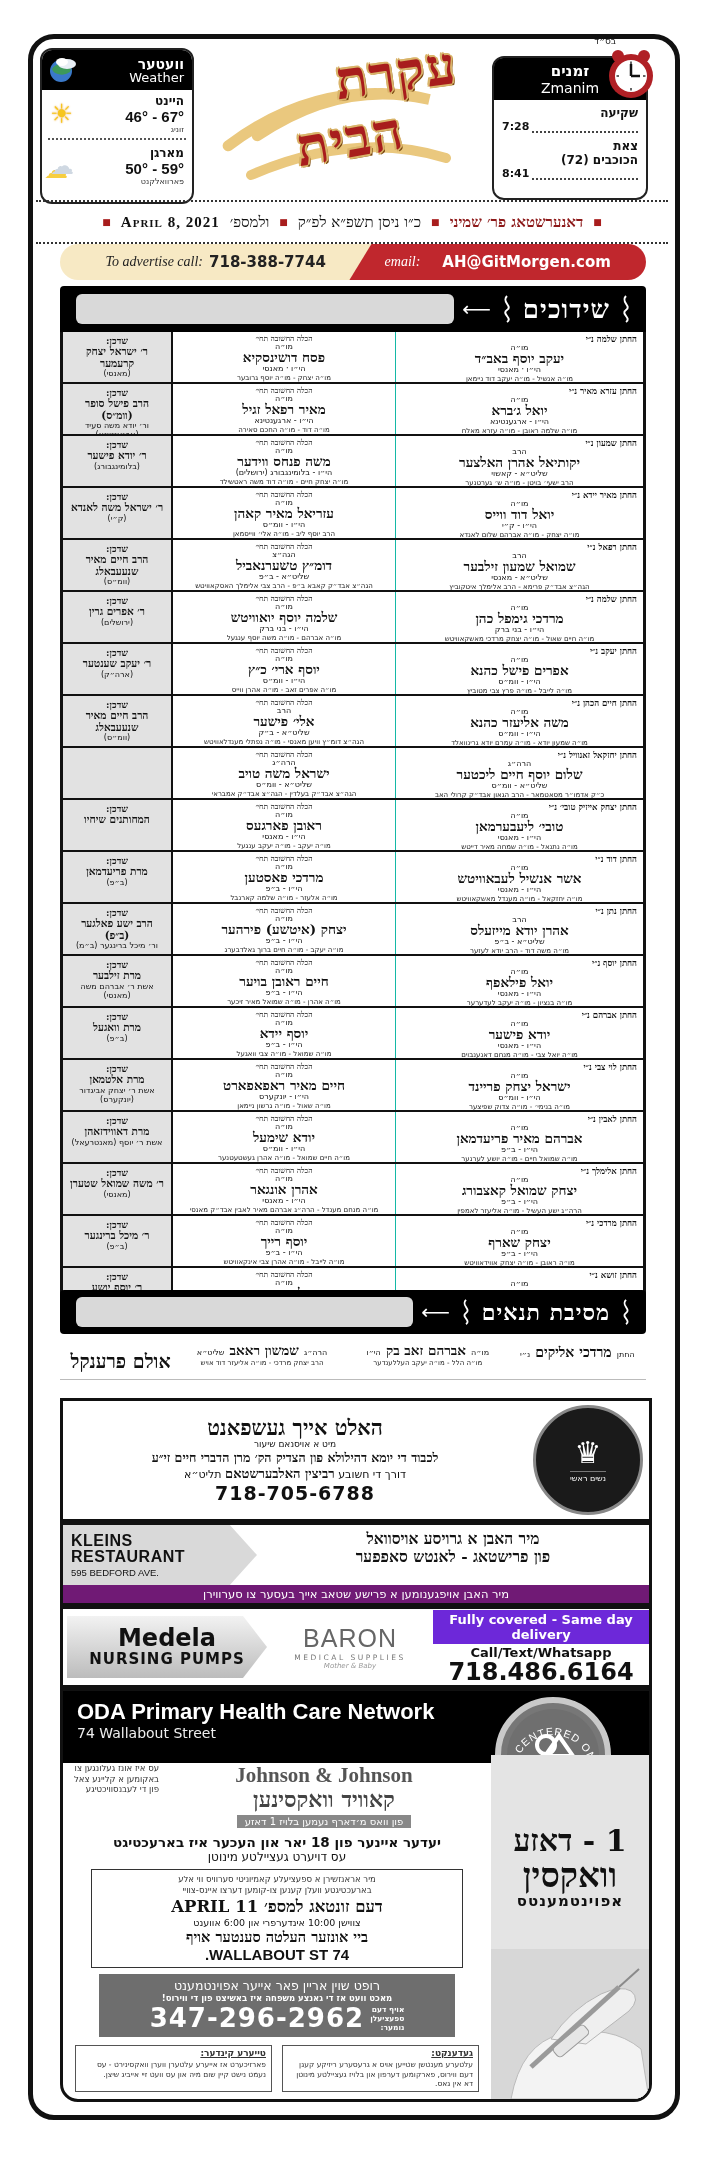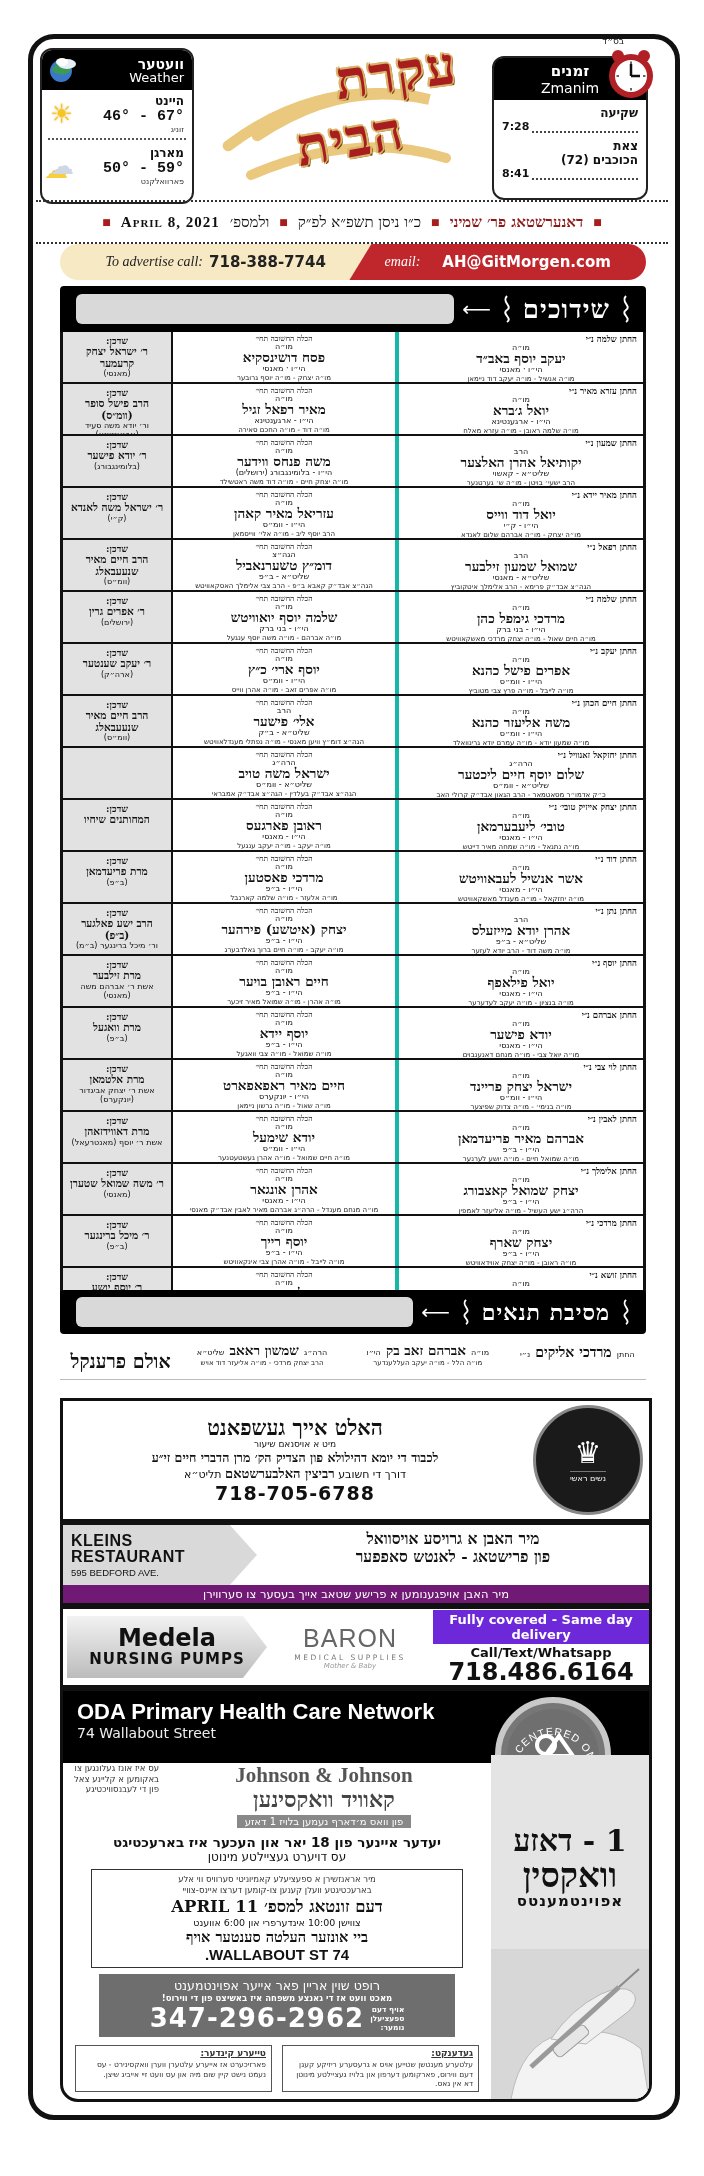--- a/index.html
+++ b/index.html
@@ -8,33 +8,33 @@
   .abs{position:absolute;}
   
   .frame{left:28px;top:34px;width:642px;height:2076px;border:5px solid #111;border-radius:26px;}
   
   .weatherbox{left:40px;top:48px;width:150px;height:152px;border:2px solid #222;border-radius:12px;background:#fff;overflow:hidden;font-size:10px;}
   .whead{background:#000;color:#fff;height:40px;display:flex;align-items:center;justify-content:flex-end;padding:0 8px;gap:6px;}
   .whead .t1{font-weight:bold;font-size:14px;line-height:1;text-align:right;}
   .wrow{display:flex;align-items:center;justify-content:space-between;padding:4px 8px 2px;direction:rtl;}
   .wtemp{text-align:right;}
   .wtemp .lbl{font-weight:bold;font-size:12px;}
-  .wtemp .tmp{font-weight:bold;font-size:15px;font-family:Liberation Mono, monospace;}
+  .wtemp .tmp{font-weight:bold;font-size:15px;font-family:Liberation Sans, sans-serif;}
   .wtemp .cond{font-size:8px;color:#333;}
   .wdiv{border-top:2px dotted #555;margin:2px 6px;}
   .sunglyph{font-size:26px;color:#f6c61e;text-shadow:0 0 2px #e8960c;}
   .cloudglyph{font-size:24px;color:#cfd8e2;text-shadow:-6px 4px 0 rgba(246,198,30,.85);}
   .masthead{left:196px;top:40px;width:268px;height:160px;}
   .mast-word{font-family:"DejaVu Serif",serif;font-weight:bold;color:#a81d1d;
      text-shadow:-2px 0 0 #d9b46a,2px 0 0 #d9b46a,0 -2px 0 #d9b46a,0 2px 0 #d9b46a,2px 2px 0 #7a4a12,-2px -2px 0 #d9b46a;
      letter-spacing:2px;line-height:.95;}
   .mw1{position:absolute;right:6px;top:8px;font-size:52px;transform:rotate(-8deg);}
   .mw2{position:absolute;right:60px;top:74px;font-size:52px;transform:rotate(-10deg);}
   .swoosh{position:absolute;left:0;top:0;}
-  .bsd{right:80px;top:36px;font-size:9px;color:#222;}
+  .bsd{right:88px;top:36px;font-size:9px;color:#222;}
   .zmanbox{left:492px;top:56px;width:152px;height:140px;border:2px solid #222;border-radius:12px;background:#fff;}
   .zhead{background:#000;color:#fff;height:42px;border-radius:9px 9px 0 0;display:flex;align-items:center;justify-content:center;gap:6px;padding:0 4px;}
   .zhead .he{font-weight:bold;font-size:15px;}
   .zhead .en{font-size:14px;}
   .clock{position:absolute;right:-14px;top:-12px;}
   .zrow{direction:rtl;padding:6px 8px 0;font-size:11px;}
   .zname{font-weight:bold;font-size:12px;text-align:right;}
   .zline{display:flex;align-items:flex-end;gap:3px;direction:rtl;}
   .zdots{flex:1;border-bottom:2px dotted #444;height:10px;}
   .ztime{font-weight:bold;font-size:11px;}
@@ -56,21 +56,21 @@
   .secband .title{font-family:"DejaVu Serif",serif;font-weight:bold;font-size:26px;letter-spacing:1px;}
   .secband .orn{color:#fff;font-size:18px;}
   .secband .arrow{color:#fff;font-size:20px;}
   .graybox{background:#d9d9d9;border-radius:6px;flex:1;height:30px;margin-left:4px;}
   .shid-sec{left:60px;top:286px;width:586px;}
   .shid-head{height:46px;border-radius:4px 4px 0 0;}
   .shidtable{border:3px solid #111;border-top:none;direction:rtl;}
   .srow{display:grid;grid-template-columns:248px 224px 108px;border-top:2px solid #111;height:50px;overflow:hidden;}
   .srow:first-child{border-top:none;}
   .cell{padding:2px 6px 0;overflow:hidden;}
-  .groom{border-left:4px solid #14b8a6;}
+  .groom{border-left:1px solid #14b8a6;}
   .bride{border-left:2px solid #111;}
   .line1{font-size:8.5px;font-weight:bold;text-align:right;font-family:"DejaVu Serif",serif;}
   .bride .line1{text-align:center;font-weight:normal;font-size:7.5px;}
   .line2{text-align:center;line-height:1;margin-top:0px;white-space:nowrap;}
   .line2 .pre,.line2 .post{font-size:8px;}
   .line2 .nm{font-family:"DejaVu Serif",serif;font-weight:bold;font-size:13.5px;}
   .line3{font-size:7px;text-align:center;color:#222;white-space:nowrap;margin-top:1px;}
   .shad{background:#e2e2e2;text-align:center;padding-top:3px;}
   .shad .sl{font-weight:bold;font-size:9.5px;font-family:"DejaVu Serif",serif;}
   .shad .sn{font-weight:bold;font-size:10.5px;font-family:"DejaVu Serif",serif;line-height:1.1;}

